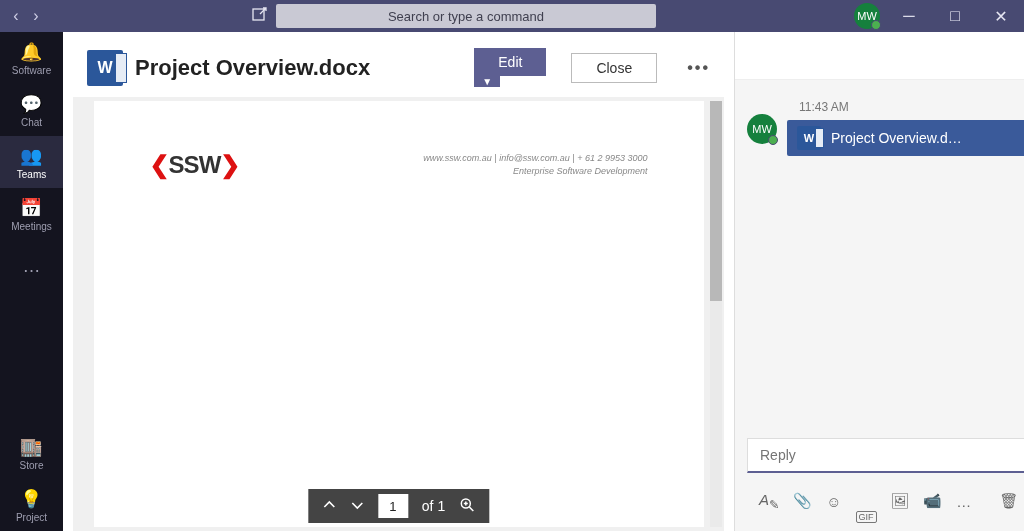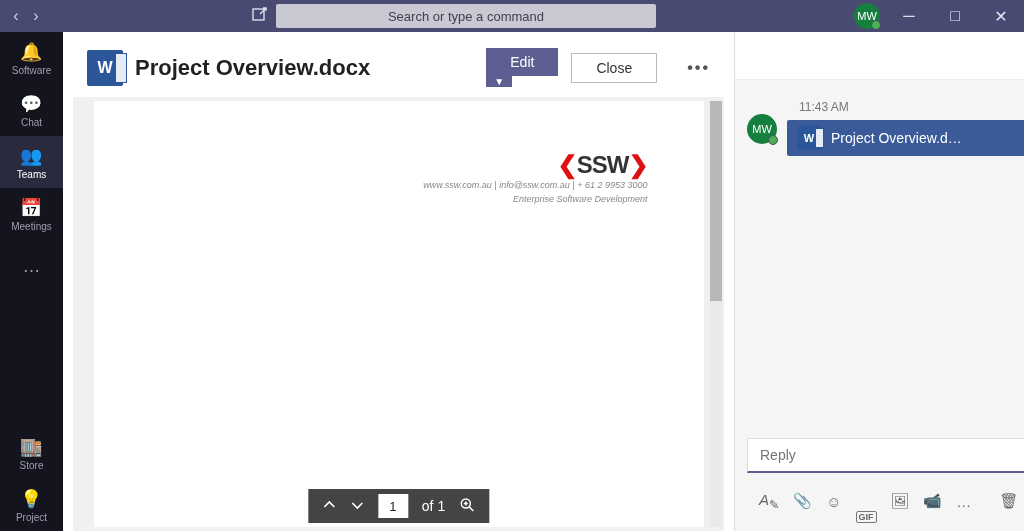--- a/index.html
+++ b/index.html
@@ -29,28 +29,28 @@
   
   .doc-area { flex: 0 0 672px; display:flex; flex-direction:column; border-right:1px solid #ddd; }
   .doc-header { display:flex; align-items:center; padding: 16px 24px 10px 24px; gap:12px; }
   .word-icon { width:36px; height:36px; background:#2b579a; display:flex; align-items:center; justify-content:center; color:#fff; font-weight:bold; font-size:16px; border-radius:2px; position:relative; }
   .word-icon::after { content:""; position:absolute; right:-4px; top:3px; bottom:3px; width:10px; background:#e6ecf5; border:1px solid #2b579a; }
   .word-icon span { position: relative; z-index: 2; }
   .doc-title { font-size:22px; font-weight:700; color:#222; flex:1; }
   .btn-group { display:flex;flex-direction:column; }
   .btn-edit { background:#5d5f92; color:#fff; border:none; padding: 6px 24px; font-size:14px; margin-right:1px; }
   .btn-drop { background:#5d5f92; color:#fff; border:none; width:26px; font-size:10px; }
-  .btn-close { background:#fff; border:1px solid #bbb; padding:6px 24px; margin-left:0; font-size:14px; color:#333; }
+  .btn-close { background:#fff; border:1px solid #bbb; padding:6px 24px; margin-left:12px; font-size:14px; color:#333; }
   .more { margin-left:18px; color:#555; letter-spacing:2px; font-weight:bold; }
 
   .doc-viewer { flex:1; background:#f0f0f0; margin:0 10px; position:relative; padding:4px 0; }
   .page { background:#fff; margin:0 auto; width:610px; height:100%; position:relative; padding:50px 56px 30px 56px; }
   .scrollbar { position:absolute; right:2px; top:4px; bottom:4px; width:12px; background:#eaeaea; }
   .scrollthumb { position:absolute; right:2px; top:4px; width:12px; height:200px; background:#b8b8b8; }
-  .letterhead { display:flex; justify-content:space-between; align-items:flex-end;flex-direction:column; }
+  .letterhead { display:flex; justify-content:space-between; align-items:center; }
   .logo { font-weight:800; font-size:24px; color:#333; letter-spacing:-1px; }
   .logo .bracket { color:#d11; }
   .lh-right { text-align:right; font-size:9px; color:#888; line-height:1.5;font-style:italic; }
 
   .page-nav { position:absolute; left:50%; transform:translateX(-50%); bottom:8px; height:34px; background:#444; display:flex; align-items:center; padding:0 14px; gap:14px; color:#fff; font-size:14px; }
   .page-input { width:30px; height:24px; text-align:center; border:none; background:#fff; color:#222; font-size:13px; }
 
   
   .chat { flex:1; display:flex; flex-direction:column; background:#f5f5f5; }
   .chat-header { height:48px; display:flex; align-items:center; justify-content:flex-end; padding:0 18px; color:#555; background:#fff; border-bottom:1px solid #eee;}
@@ -61,21 +61,21 @@
   .timestamp { font-size:12px; color:#777; padding:6px 12px; }
   .file-card { background:#3a5a9a; color:#fff; height:36px; display:flex; align-items:center; gap:10px; padding:0 10px; border-radius:2px; }
   .file-card .word-icon { width:24px; height:24px; font-size:11px; background:#2b579a; }
   .file-card .word-icon::after { right:-3px; top:2px; bottom:2px; width:7px; }
   .file-name { flex:1; font-size:14px; white-space:nowrap; overflow:hidden; text-overflow:ellipsis; }
 
   .compose-box { margin:10px 12px 0 12px; }
   .reply-input { width:100%; border:1px solid #ddd; border-bottom:2px solid #5d5f92; background:#fff; padding:8px 12px; font-size:14px; color:#555; }
   .compose-icons { display:flex; gap:14px; padding:6px 12px 8px 12px; color:#666; font-size:15px; align-items:center; }
   .compose-icons .sp { flex:1; }
-  .gif-box { border:1px solid #777; font-size:9px; padding:0 2px; border-radius:2px; font-weight:bold;margin-top:32px; }
+  .gif-box { border:1px solid #777; font-size:9px; padding:0 2px; border-radius:2px; font-weight:normal;margin-top:32px; }
 </style>
 </head>
 <body>
 
 <div class="titlebar">
   <div class="nav-arrows">
     <div class="nav-arrow">‹</div>
     <div class="nav-arrow">›</div>
   </div>
   <div class="compose">

